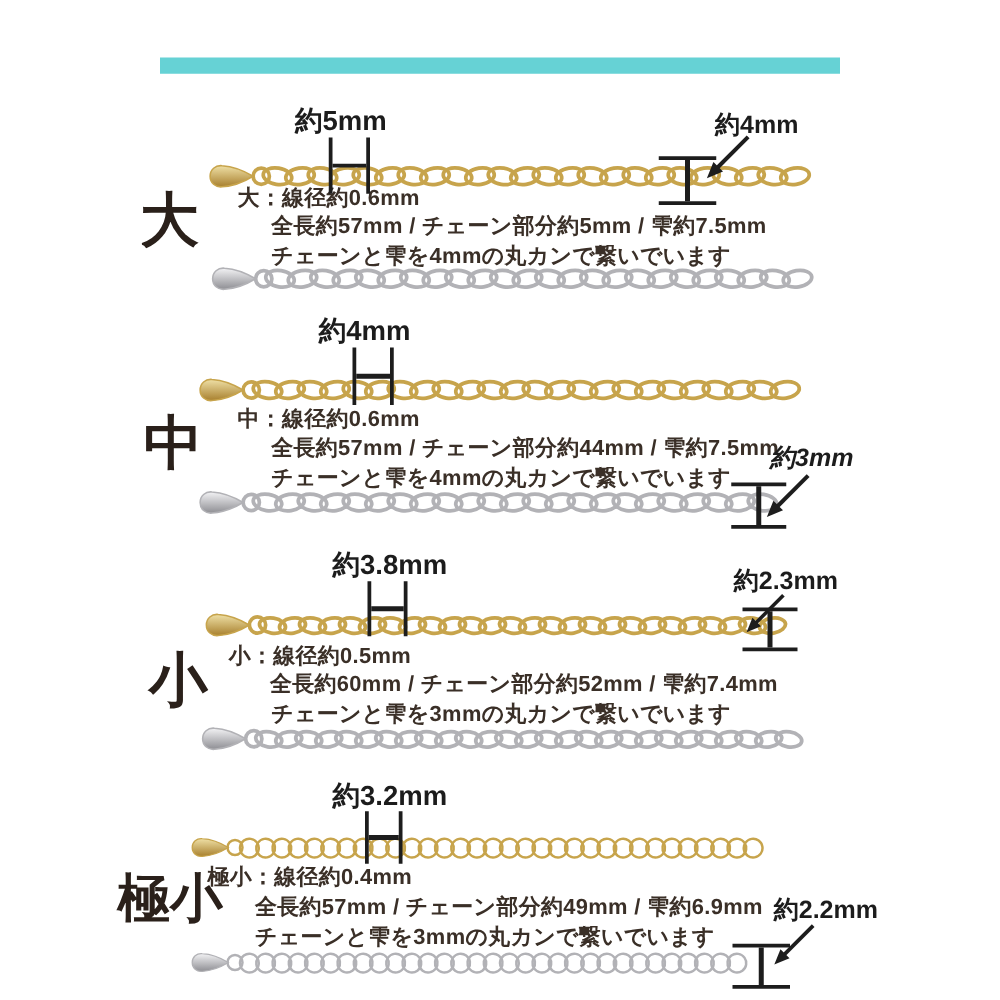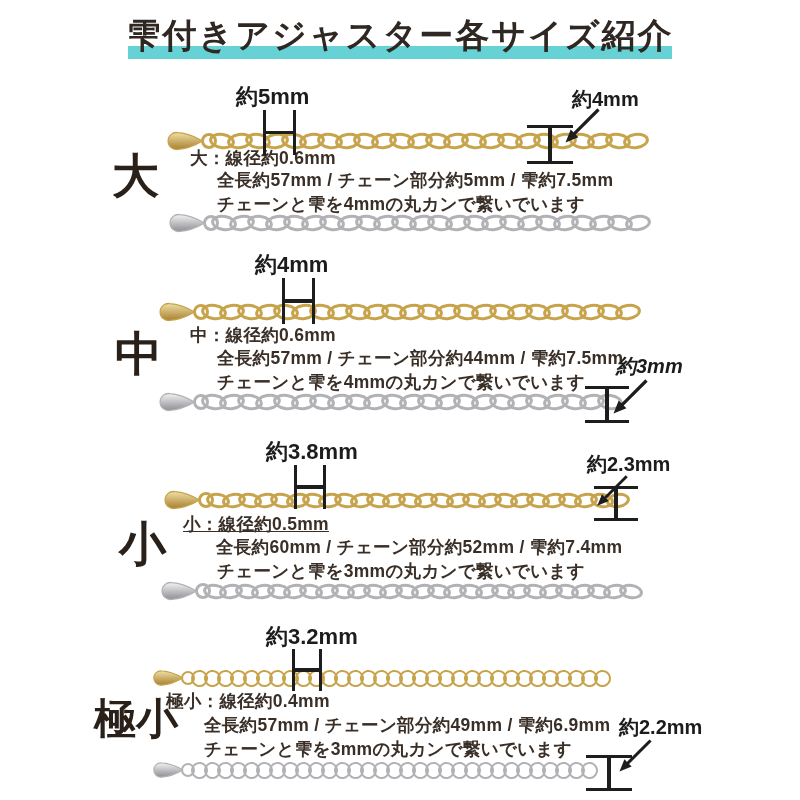--- a/index.html
+++ b/index.html
@@ -78,21 +78,21 @@
   .s2-silver{left:158px;top:391px;}
   .s2-bi{left:585px;top:386px;width:44px;height:31px;}
 
   
   .s3-top{left:266px;top:437px;}
   .s3-bh{left:294px;top:465px;width:26px;height:44px;}
   .s3-end{left:587px;top:451px;}
   .s3-arrow{left:592px;top:473px;width:40px;height:36px;}
   .s3-gold{left:163px;top:489px;}
   .s3-bi{left:594px;top:486px;width:44px;height:29px;}
-  .s3-t{left:183px;top:512px;text-decoration:underline;}
+  .s3-t{left:183px;top:512px;}
   .s3-big{left:119px;top:520px;}
   .s3-l1{left:216px;top:535px;}
   .s3-l2{left:217px;top:559px;}
   .s3-silver{left:160px;top:580px;}
 
   
   .s4-top{left:266px;top:622px;}
   .s4-bh{left:292px;top:649px;width:24px;height:42px;}
   .s4-gold{left:152px;top:669px;}
   .s4-t{left:166px;top:689px;}
@@ -103,21 +103,20 @@
   .s4-arrow{left:612px;top:737px;width:46px;height:38px;}
   .s4-silver{left:152px;top:761px;}
   .s4-bi{left:586px;top:755px;width:46px;height:30px;}
 </style>
 </head>
 <body>
 
 <div class="canvas">
 
   <div class="title-underline"></div>
-  <h1 class="title" style="margin:0;">雫付きアジャスター各サイズ紹介</h1>
 
   <section>
     <div class="measure s1-top">約5mm</div>
     <div class="bracket-h s1-bh"></div>
     <div class="chain s1-gold">
         <svg class="drop" width="38" height="22" viewBox="0 0 36 20">
           <defs>
             <linearGradient id="g-gold" x1="0" y1="0" x2="0" y2="1">
               <stop offset="0" stop-color="#efe0a6"></stop>
               <stop offset="1" stop-color="#a8802e"></stop>

